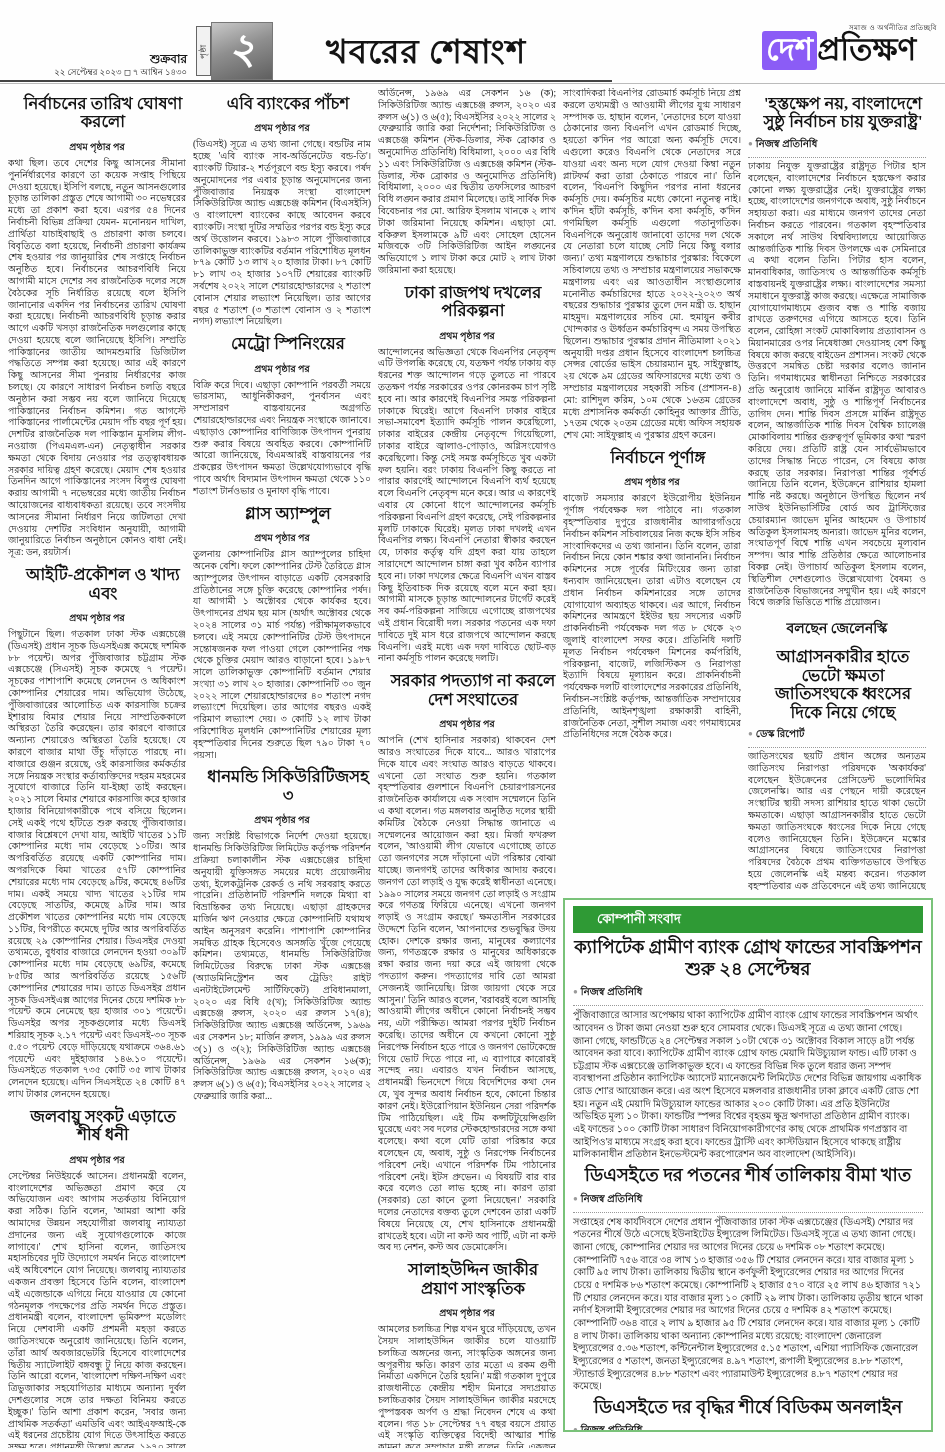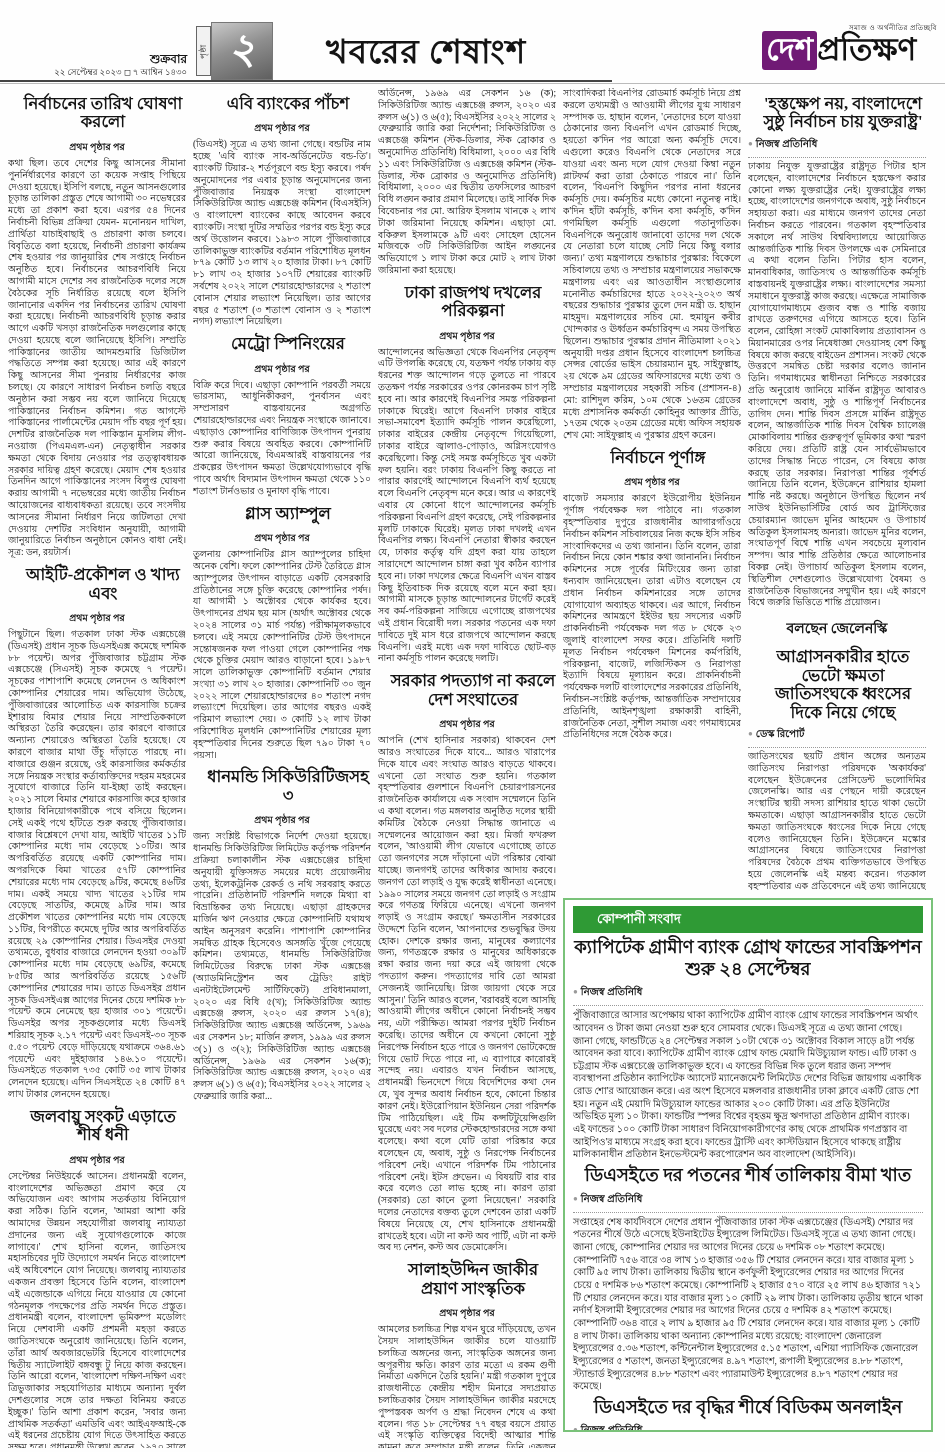--- a/index.html
+++ b/index.html
@@ -16,21 +16,21 @@
   .pgnum{position:absolute;left:211px;top:0;width:60px;height:56px;color:#fff;
          background:linear-gradient(160deg,#c9c9c9 0%,#8f8f8f 45%,#5f5f5f 100%);
          display:flex;align-items:center;justify-content:center;
          font-size:42px;font-weight:700;font-style:italic;border:1px solid #777;}
   .sectitle{position:absolute;left:286px;top:4px;font-size:33px;font-weight:700;letter-spacing:1px;margin-left:40px;}
   .header-rule{position:absolute;left:0;top:80px;width:612px;border-top:2px solid #444;}
   .header-rule2{position:absolute;left:0;top:83px;width:945px;border-top:1px solid #bbb;}
   .masthead{position:absolute;right:8px;top:0;width:175px;text-align:left;}
   .tagline{font-size:7px;margin-left:4px;letter-spacing:.5px;text-align:right;}
   .mastname{font-size:31px;font-weight:800;line-height:1;white-space:nowrap;}
-  .mastblack{background:#701a75;color:#fff;padding:1px 4px 3px 4px;border-radius:3px;}
+  .mastblack{background:#8b5cf6;color:#fff;padding:1px 4px 3px 4px;border-radius:3px;}
   .mastrest{color:#111;margin-left:0;}
   
   .col{position:absolute;top:88px;width:178px;overflow:hidden;text-align:justify;}
   #col-0{left:8px;height:1360px;}
   #col-1{left:193px;height:1360px;}
   #col-2{left:378px;height:1360px;}
   #col-3{left:563px;height:802px;}
   #col-4{left:748px;height:802px;}
   .headline{font-weight:700;text-align:center;font-size:16.5px;line-height:1.12;margin:7px 0 2px 12px;}
   .kicker{display:block;font-weight:700;text-align:center;font-size:14px;margin-top:8px;}

